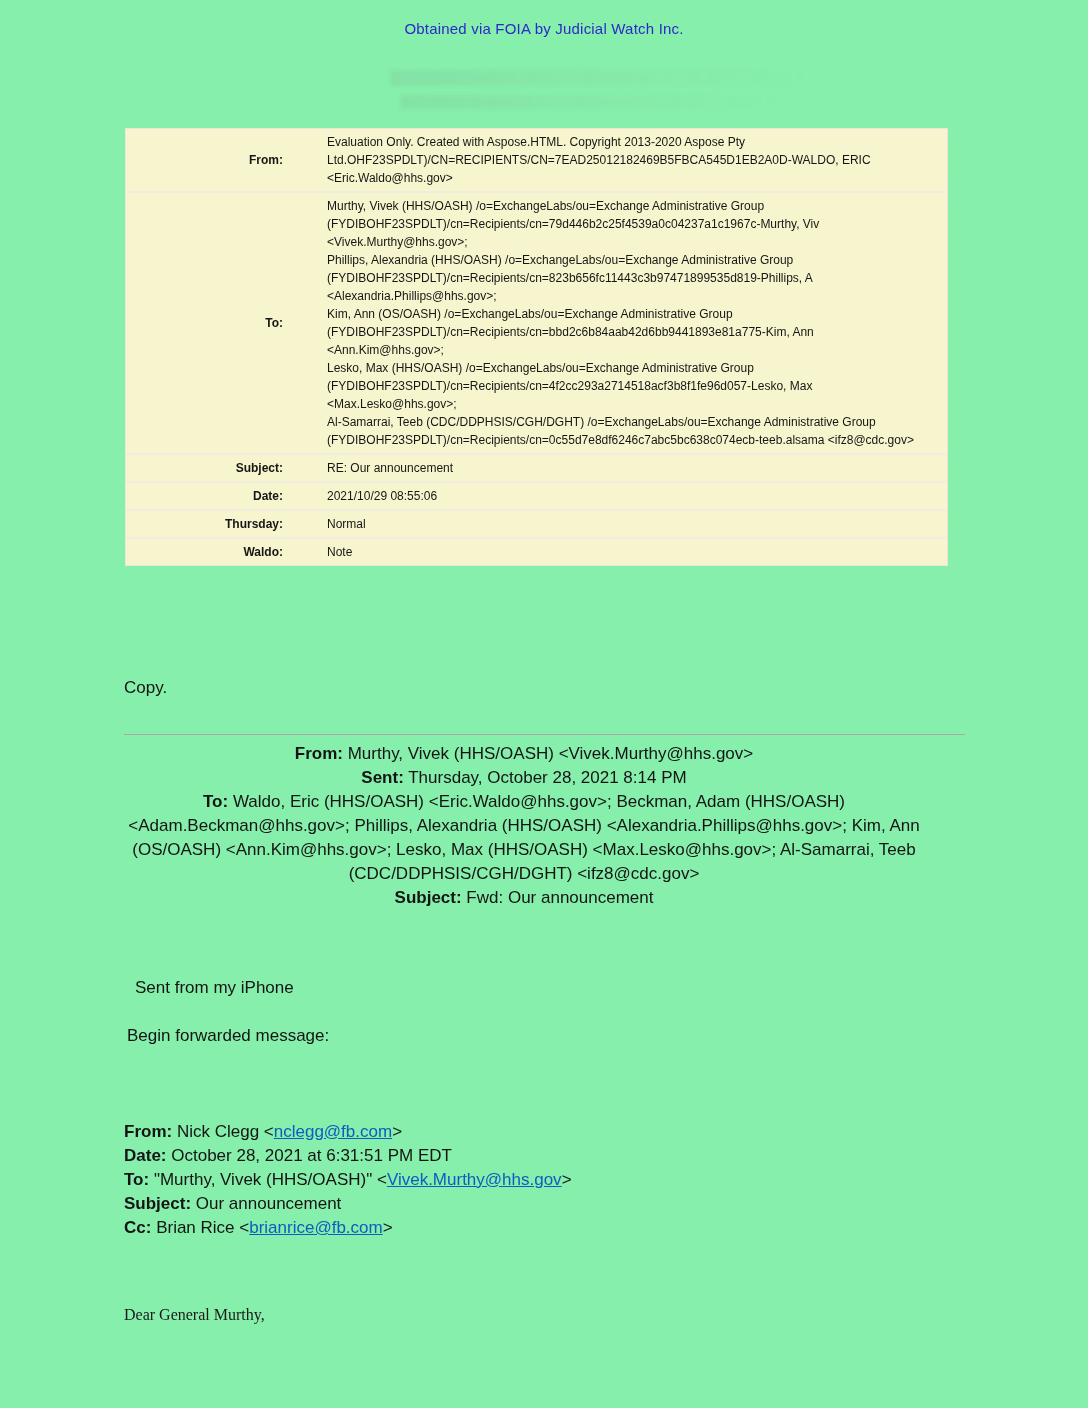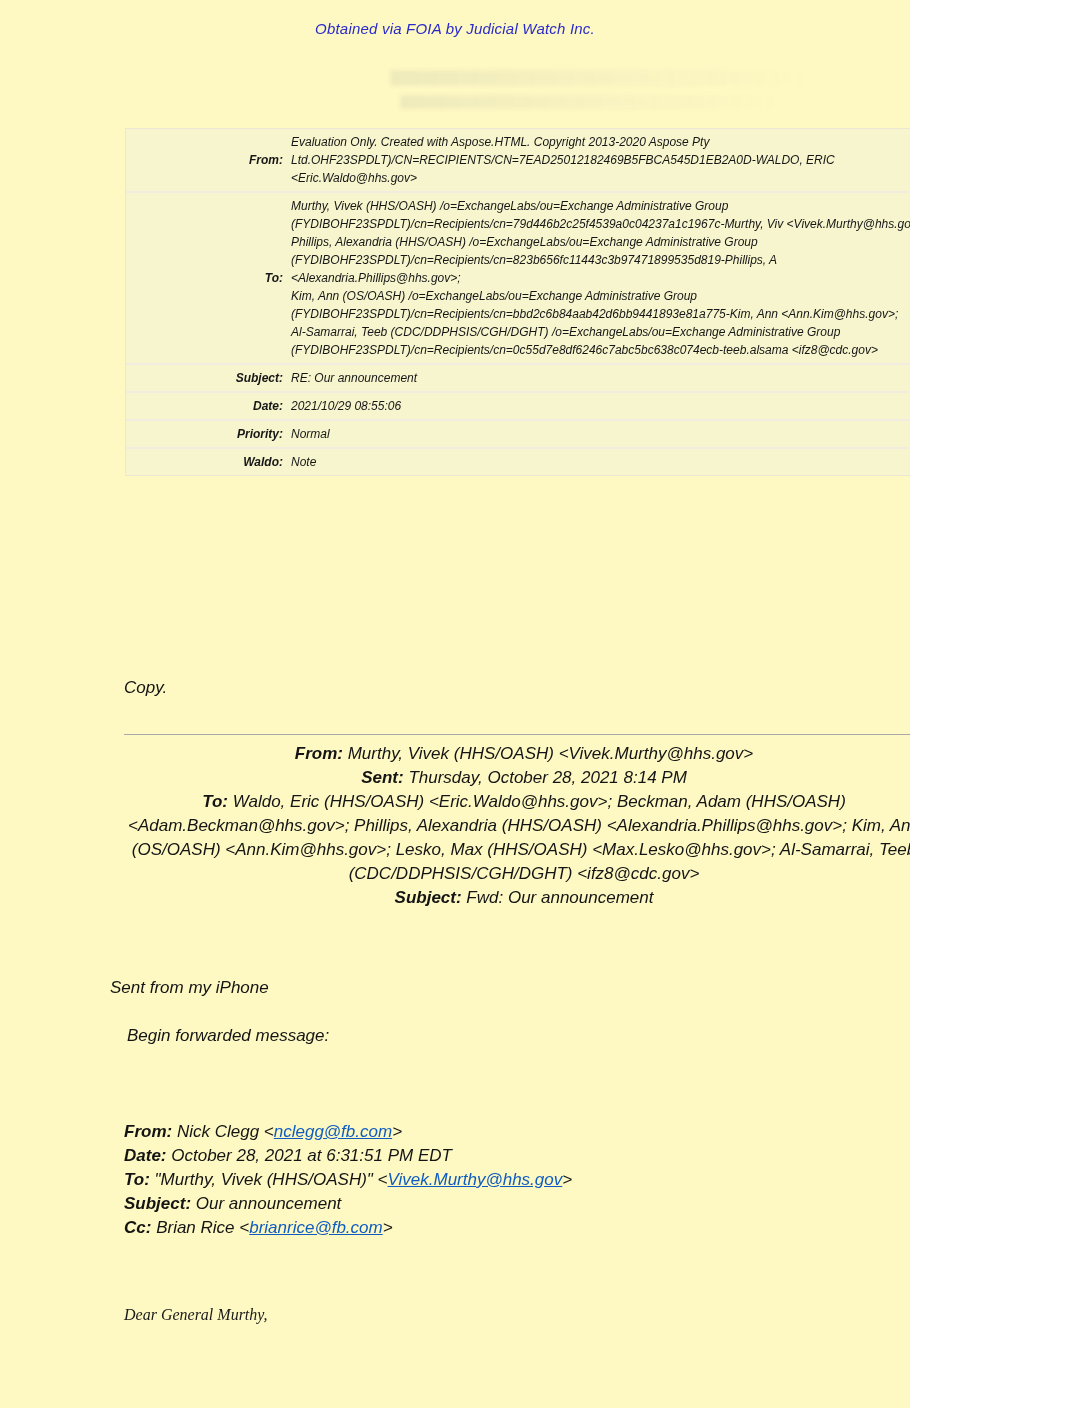--- a/index.html
+++ b/index.html
@@ -1,24 +1,23 @@
 <!DOCTYPE html>
 <html><head>
 <meta charset="utf-8">
 <style>
   html,body{margin:0;padding:0;background:#ffffff;}
   .page{
     position:relative;
-    width:910px;
+    width:1088px;
     height:1408px;
-    background:#fef9c3;
+    background:#86efac;
     font-family:"Liberation Sans", sans-serif;
     color:#1b1b1b;
     overflow:hidden;
-    font-style:italic;
   }
   
   .ghost{
     position:absolute;
     background:linear-gradient(90deg, rgba(120,120,120,.10), rgba(150,150,150,.05) 60%, rgba(160,160,160,0));
     filter:blur(2px);
     pointer-events:none;
   }
 
   .watermark{
@@ -53,39 +52,40 @@
     flex:0 0 157px;
     text-align:right;
     font-weight:bold;
     padding-right:8px;
   }
   .hdr-value{
     flex:1;
     padding-right:14px;
     word-wrap:break-word;
     overflow-wrap:break-word;
+    margin-left:36px;
   }
   .recipient{ }
 
   
   .body-text{ font-size:17px; line-height:24px; color:#141414; }
   .copy-note{ position:absolute; left:124px; top:676px; }
   .divider{
     position:absolute;
     left:124px; top:734px;
     width:841px; height:0;
     border-top:1px solid #a9a9a9;
   }
   .reply-block{
     position:absolute;
     left:124px; top:742px;
     width:800px;
     text-align:center;
   }
-  .sig-line{ position:absolute; left:110px; top:976px; }
+  .sig-line{ position:absolute; left:135px; top:976px; }
   .fwd-notice{ position:absolute; left:127px; top:1024px; }
   .fwd-block{
     position:absolute;
     left:124px; top:1120px;
     width:840px;
   }
   .salutation{
     position:absolute;
     left:124px; top:1306px;
     font-family:"Liberation Serif", serif;
@@ -115,36 +115,37 @@
       <div class="hdr-label">From:</div>
       <div class="hdr-value">Evaluation Only. Created with Aspose.HTML. Copyright 2013-2020 Aspose Pty Ltd.OHF23SPDLT)/CN=RECIPIENTS/CN=7EAD25012182469B5FBCA545D1EB2A0D-WALDO, ERIC &lt;Eric.Waldo@hhs.gov&gt;</div>
     </div>
 
     <div class="hdr-row">
       <div class="hdr-label">To:</div>
       <div class="hdr-value">
         <div class="recipient">Murthy, Vivek (HHS/OASH) /o=ExchangeLabs/ou=Exchange Administrative Group (FYDIBOHF23SPDLT)/cn=Recipients/cn=79d446b2c25f4539a0c04237a1c1967c-Murthy, Viv &lt;Vivek.Murthy@hhs.gov&gt;;</div>
         <div class="recipient">Phillips, Alexandria (HHS/OASH) /o=ExchangeLabs/ou=Exchange Administrative Group (FYDIBOHF23SPDLT)/cn=Recipients/cn=823b656fc11443c3b97471899535d819-Phillips, A &lt;Alexandria.Phillips@hhs.gov&gt;;</div>
         <div class="recipient">Kim, Ann (OS/OASH) /o=ExchangeLabs/ou=Exchange Administrative Group (FYDIBOHF23SPDLT)/cn=Recipients/cn=bbd2c6b84aab42d6bb9441893e81a775-Kim, Ann &lt;Ann.Kim@hhs.gov&gt;;</div>
+        <div class="recipient">Lesko, Max (HHS/OASH) /o=ExchangeLabs/ou=Exchange Administrative Group (FYDIBOHF23SPDLT)/cn=Recipients/cn=4f2cc293a2714518acf3b8f1fe96d057-Lesko, Max &lt;Max.Lesko@hhs.gov&gt;;</div>
         <div class="recipient">Al-Samarrai, Teeb (CDC/DDPHSIS/CGH/DGHT) /o=ExchangeLabs/ou=Exchange Administrative Group (FYDIBOHF23SPDLT)/cn=Recipients/cn=0c55d7e8df6246c7abc5bc638c074ecb-teeb.alsama &lt;ifz8@cdc.gov&gt;</div>
       </div>
     </div>
 
     <div class="hdr-row">
       <div class="hdr-label">Subject:</div>
       <div class="hdr-value">RE: Our announcement</div>
     </div>
 
     <div class="hdr-row">
       <div class="hdr-label">Date:</div>
       <div class="hdr-value">2021/10/29 08:55:06</div>
     </div>
 
     <div class="hdr-row">
-      <div class="hdr-label">Priority:</div>
+      <div class="hdr-label">Thursday:</div>
       <div class="hdr-value">Normal</div>
     </div>
 
     <div class="hdr-row">
       <div class="hdr-label">Waldo:</div>
       <div class="hdr-value">Note</div>
     </div>
 
   </div>
 

